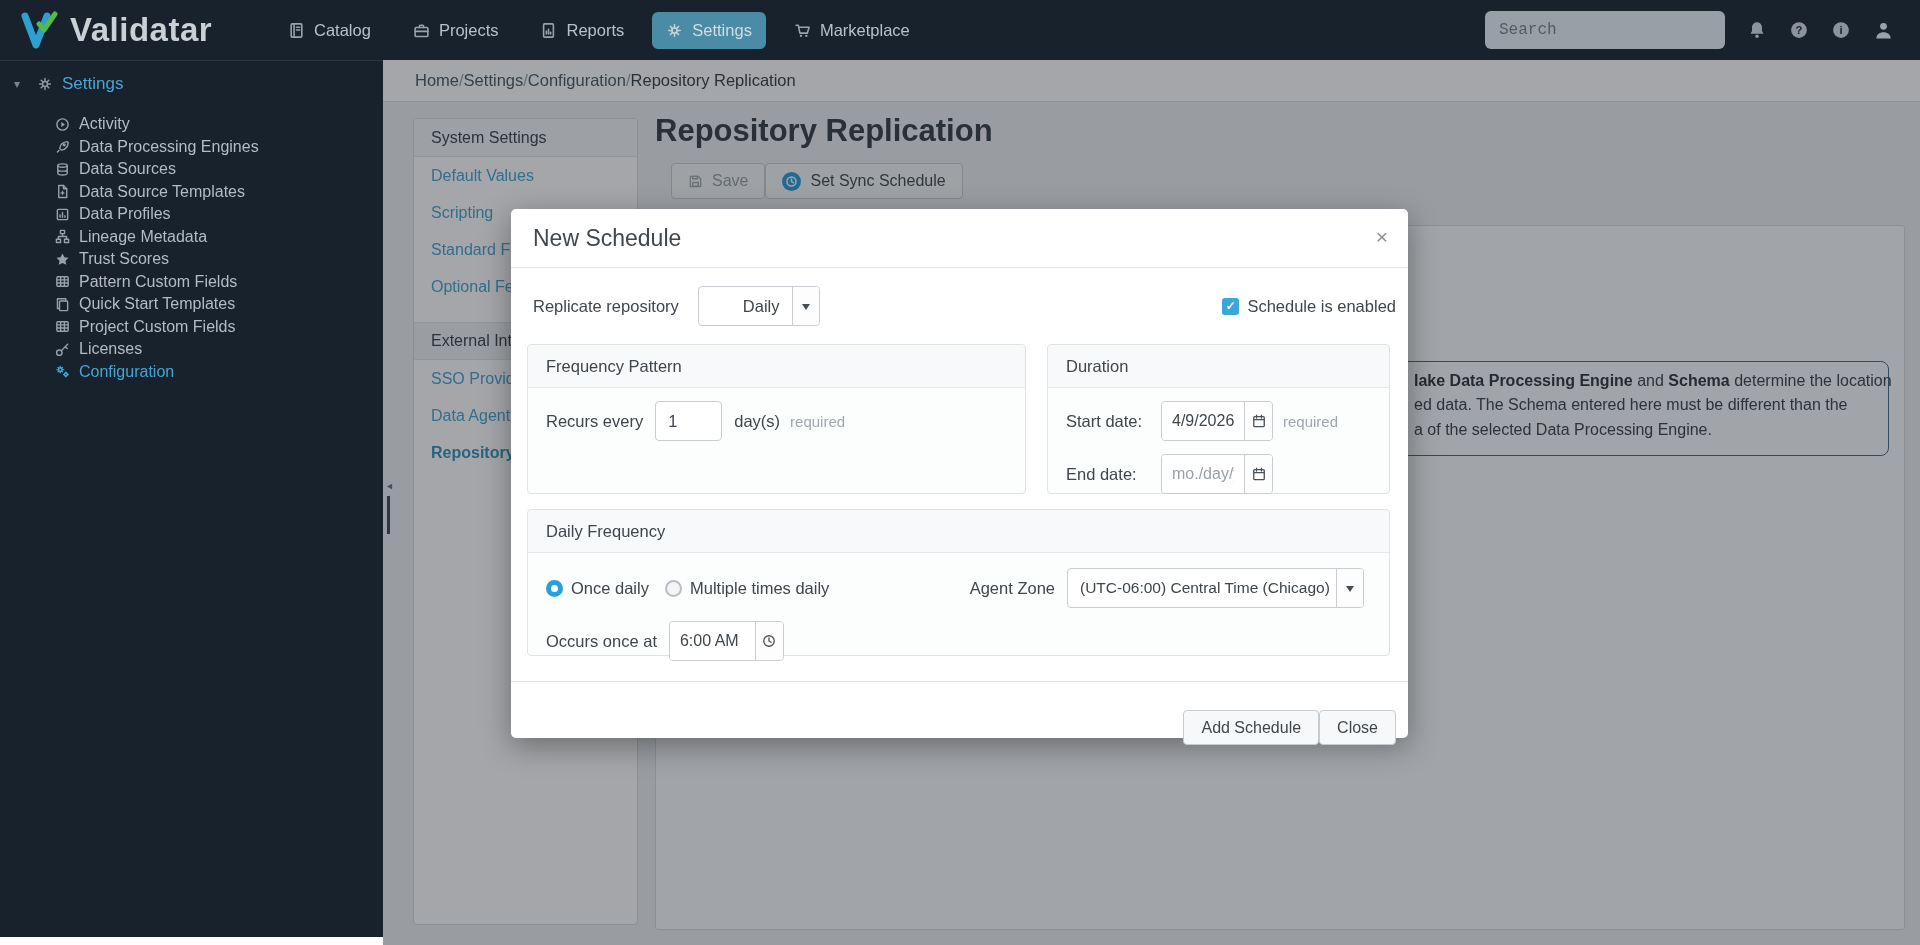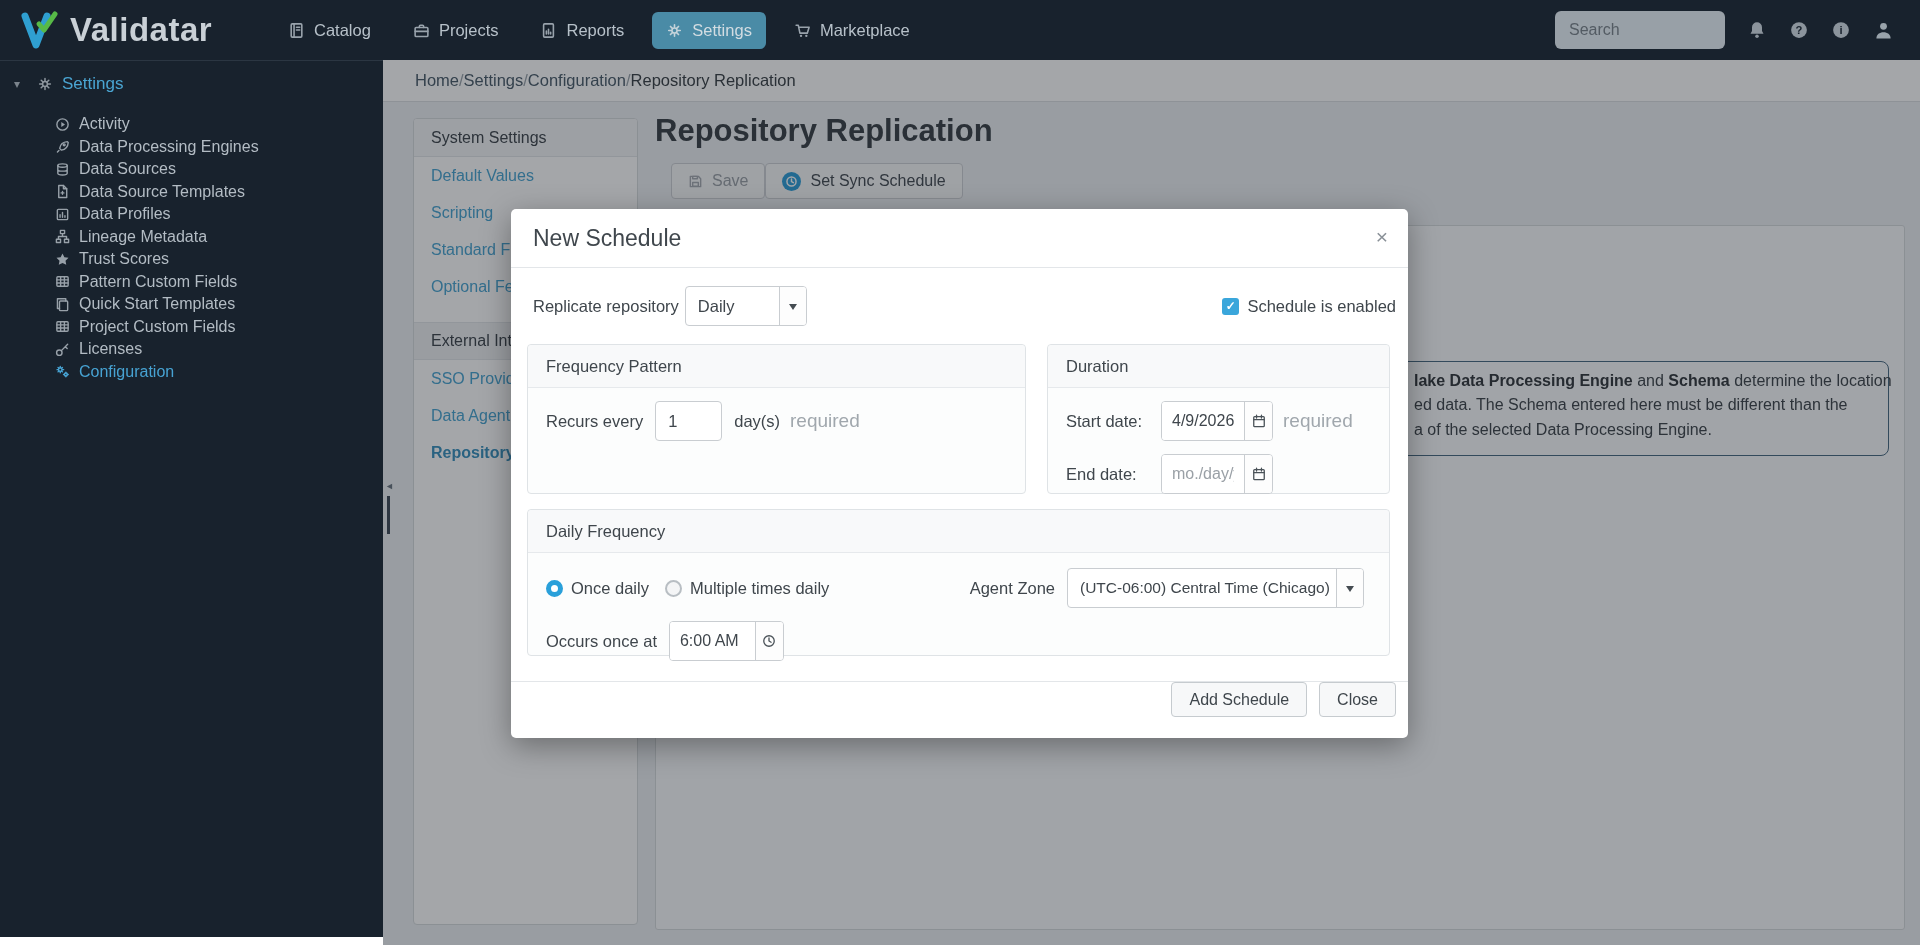--- a/index.html
+++ b/index.html
@@ -10,21 +10,21 @@
   
   .navbar { position:absolute; left:0; top:0; right:0; height:60px; background:#18222d; display:flex; align-items:center; z-index:10; }
   .brand { display:flex; align-items:center; gap:10px; padding-left:16px; width:250px; }
   .brand-text { font-size:33px; font-weight:bold; color:#c9d0d6; letter-spacing:0.5px; }
   .nav-items { display:flex; align-items:center; gap:14px; margin-left:24px; }
   .nav-item { display:flex; align-items:center; gap:9px; color:#b7c1c9; font-size:16.5px; padding:9px 14px; border-radius:6px; cursor:pointer; white-space:nowrap; }
   .nav-item svg { stroke:#99a3ac; }
   .nav-item.active { background:#4a8ba6; color:#d3dde2; }
   .nav-item.active svg { stroke:#c5d3da; }
   .nav-right { margin-left:auto; display:flex; align-items:center; gap:22px; padding-right:26px; }
-  .search-input { width:170px; height:38px; border:none; border-radius:6px; background:#98a0a7; padding:0 14px; font-size:16px; color:#2b3138; outline:none; }
+  .search-input { width:240px; height:38px; border:none; border-radius:6px; background:#98a0a7; padding:0 14px; font-size:16px; color:#2b3138; outline:none;font-family:Liberation Mono, monospace; }
   .search-input::placeholder { color:#535b63; }
   .nav-icon { display:flex; align-items:center; }
 
   
   .sidebar { position:absolute; left:0; top:60px; width:383px; height:877px; background:#18222d; border-top:1px solid #2b3642; z-index:10; }
   .tree-root { display:flex; align-items:center; gap:9px; padding:13px 0 4px 14px; }
   .tree-caret { color:#7b848c; font-size:12px; width:14px; }
   .tree-root-label { color:#4aa5d2; font-size:17px; }
   .tree-root svg { stroke:#8e979f; }
   .side-list { list-style:none; margin-top:15px; }
@@ -66,48 +66,48 @@
   .modal-header { position:relative; height:59px; border-bottom:1px solid #e3e6e9; }
   .modal-title { position:absolute; left:22px; top:16px; font-size:23px; color:#40474d; }
   .modal-close { position:absolute; right:20px; top:16px; font-size:21px; color:#899097; cursor:pointer; }
 
   .row-replicate { position:absolute; left:22px; right:12px; top:77px; height:40px; display:flex; align-items:center; }
   .lbl { font-size:16.5px; color:#3f464c; white-space:nowrap; }
   .kpick { display:flex; height:40px; border:1px solid #c9cdd1; border-radius:4px; background:#fff; overflow:hidden; }
   .kpick-value { display:flex; align-items:center; padding:0 12px; font-size:16.5px; color:#3f464c; white-space:nowrap; }
   .kpick-btn { width:27px; border-left:1px solid #c9cdd1; background:#fdfdfd; display:flex; align-items:center; justify-content:center; cursor:pointer; flex:0 0 auto; }
   .caret-down { width:0; height:0; border:4.5px solid transparent; border-top:6px solid #454c52; margin-top:6px; }
-  .replicate-select { margin-left:6px; width:122px; }
+  .replicate-select { margin-left:19px; width:122px;padding-left:32px; }
   .enabled-group { margin-left:auto; display:flex; align-items:center; gap:8px; }
   .checkbox { width:17px; height:17px; background:#3aa6db; border-radius:3px; color:#fff; font-size:12px; font-weight:bold; display:flex; align-items:center; justify-content:center; cursor:pointer; }
 
   .panel { position:absolute; background:#fcfdfd; border:1px solid #dfe3e6; border-radius:4px; }
   .panel-header { height:43px; background:#f8f9fa; border-bottom:1px solid #e6e9ec; display:flex; align-items:center; padding-left:18px; font-size:16.5px; color:#3f464c; border-radius:4px 4px 0 0; }
   .panel-freq { left:16px; top:135px; width:499px; height:150px; }
   .panel-dur { left:536px; top:135px; width:343px; height:150px; }
   .panel-daily { left:16px; top:300px; width:863px; height:147px; }
   .prow { display:flex; align-items:center; padding:0 18px; margin-top:13px; }
   .tinput { height:40px; border:1px solid #c9cdd1; border-radius:4px; padding:0 12px; font-size:16.5px; color:#3f464c; background:#fff; outline:none; font-family:"Liberation Sans",sans-serif; }
-  .req { font-size:19px; color:#a0a7ad; margin-left:10px; }
+  .req { font-size:15px; color:#a0a7ad; margin-left:10px; }
   .igroup { display:flex; height:40px; border:1px solid #c9cdd1; border-radius:4px; background:#fff; overflow:hidden; }
   .igroup input { border:none; outline:none; height:38px; padding:0 10px; font-size:16px; color:#3f464c; font-family:"Liberation Sans",sans-serif; }
   .igroup .ibtn { width:28px; border-left:1px solid #c9cdd1; background:#fdfdfd; display:flex; align-items:center; justify-content:center; cursor:pointer; flex:0 0 auto; }
   .ph { color:#9aa0a6 !important; }
   .dur-label { width:95px; }
 
   .radio { width:17px; height:17px; border-radius:50%; background:#fff; cursor:pointer; flex:0 0 auto; }
   .radio.sel { border:5px solid #2aa0da; }
   .radio.unsel { border:2px solid #b8bec3; background:#f4f5f6; }
   .rlabel { font-size:16.5px; color:#3f464c; margin-left:8px; white-space:nowrap; }
   .tz-group { margin-left:auto; display:flex; align-items:center; margin-right:7px; }
   .tz-select { margin-left:12px; width:297px; }
   .tz-select .kpick-value { font-size:15.5px; padding-right:4px; }
 
   .modal-footer { position:absolute; left:0; right:0; bottom:0; height:57px; border-top:1px solid #e3e6e9; }
-  .footer-btns { position:absolute; right:12px; top:0; display:flex; gap:12px; }
+  .footer-btns { position:absolute; right:12px; top:28px; display:flex; }
   .fbtn { height:35px; padding:0 17px; background:#f7f8f9; border:1px solid #c6cbcf; border-radius:4px; font-size:16px; color:#3f464c; cursor:pointer; display:flex; align-items:center; }
 
   svg.ic { fill:none; stroke-width:1.5; stroke-linecap:round; stroke-linejoin:round; }
   .clockbadge { width:19px; height:19px; border-radius:50%; background:#2f9fd8; display:flex; align-items:center; justify-content:center; }
 </style>
 </head>
 <body>
 
 <div class="page">
 

